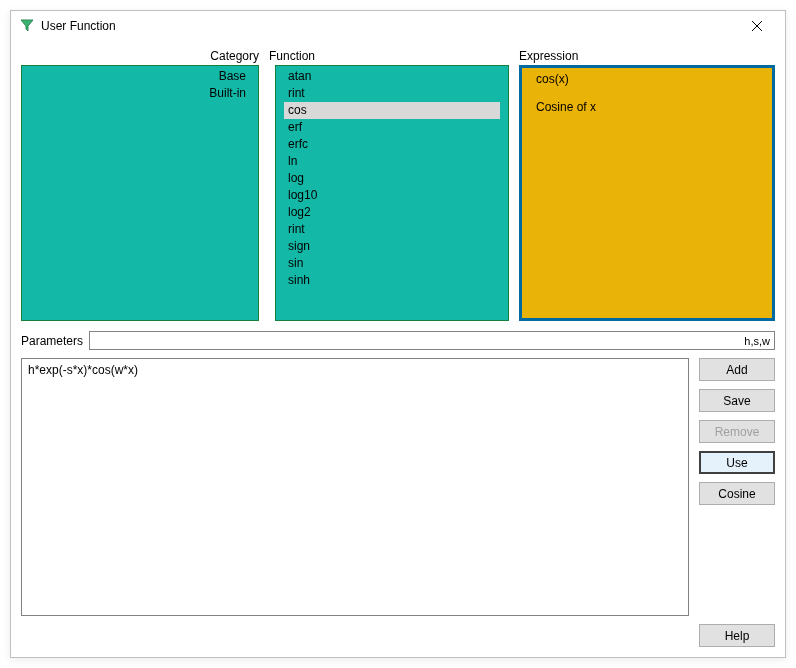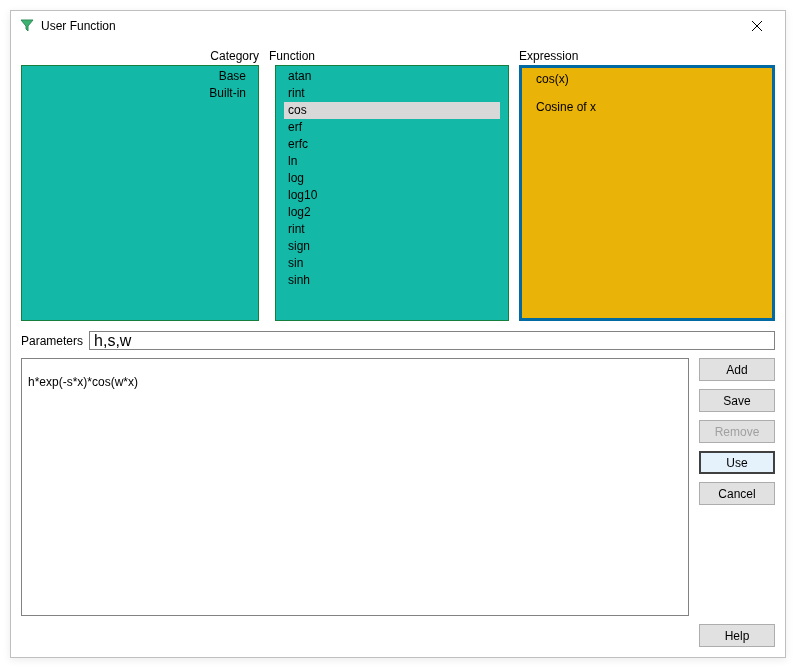--- a/index.html
+++ b/index.html
@@ -106,33 +106,34 @@
     }
     .params-label {
       color: #000;
     }
     .params-input {
       flex: 1;
       border: 1px solid #828282;
       padding: 1px 4px;
       height: 19px;
       font-family: inherit;
-      font-size: 16px;
+      font-size: 11px;
       outline: none;
+      text-align: right;
     }
     .bottom-row {
       display: flex;
       gap: 10px;
       margin-top: 8px;
       flex: 1;
     }
     .expr-textarea {
       flex: 1;
       border: 1px solid #828282;
-      padding: 16px 6px;
+      padding: 4px 6px;
       font-family: inherit;
       font-size: 12px;
       resize: none;
       outline: none;
     }
     .button-col {
       width: 76px;
       display: flex;
       flex-direction: column;
       gap: 8px;
@@ -247,21 +248,21 @@
       <input class="params-input" type="text" value="h,s,w" style="">
     </div>
 
     <div class="bottom-row">
       <textarea class="expr-textarea" style="">h*exp(-s*x)*cos(w*x)</textarea>
       <div class="button-col">
         <div class="btn">Add</div>
         <div class="btn">Save</div>
         <div class="btn disabled">Remove</div>
         <div class="btn primary">Use</div>
-        <div class="btn">Cancel</div>
+        <div class="btn">Cosine</div>
       </div>
     </div>
 
     <div class="help-row">
       <div class="btn">Help</div>
     </div>
   </div>
 </div>
 
 </body></html>

